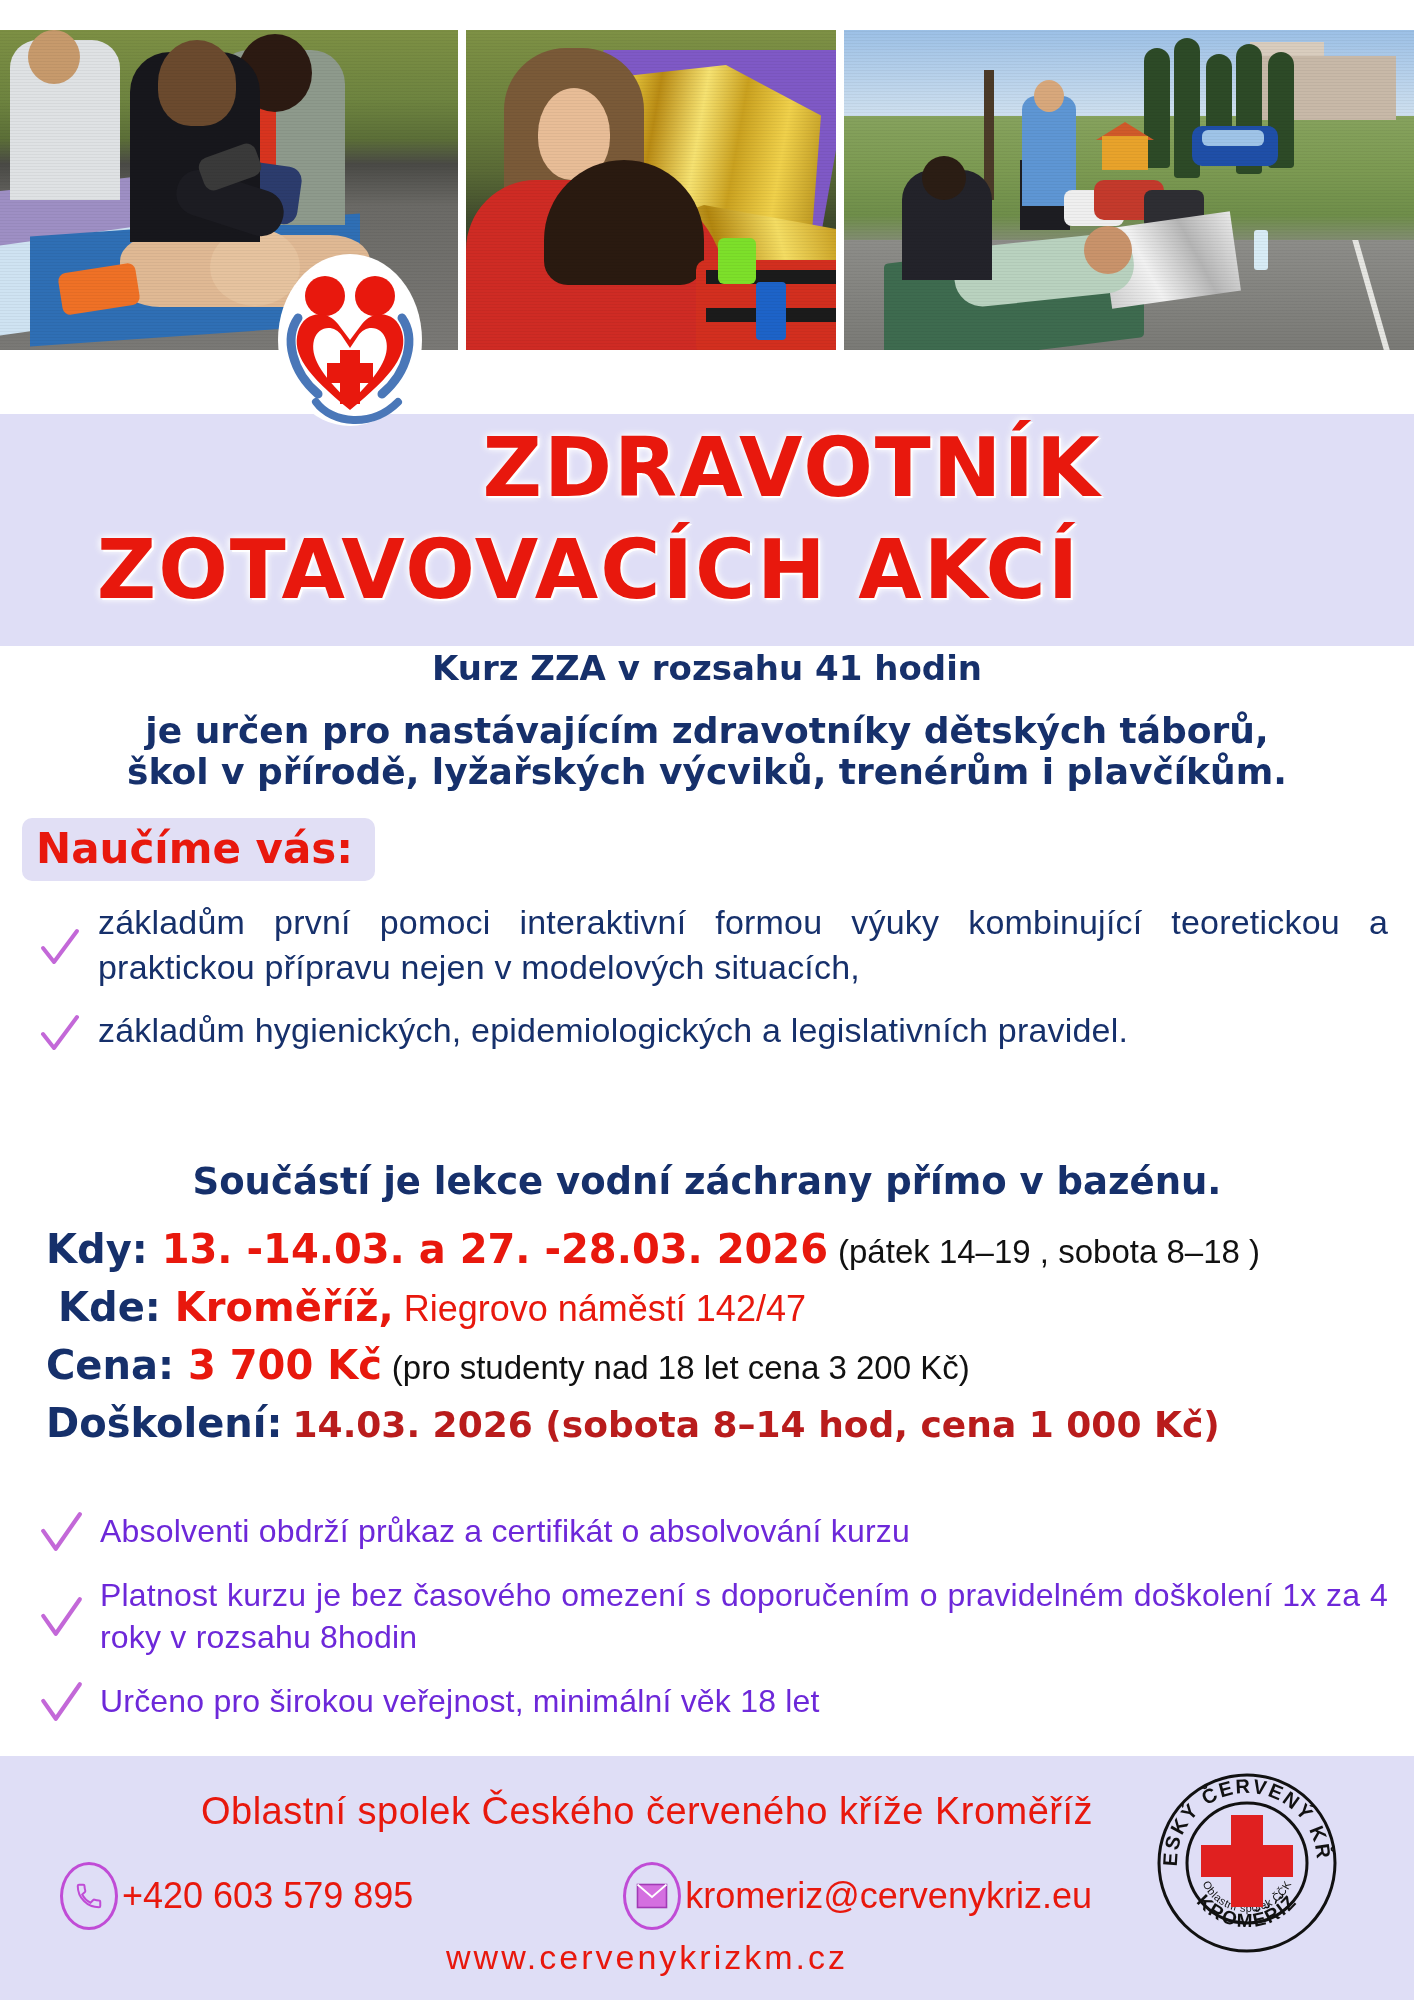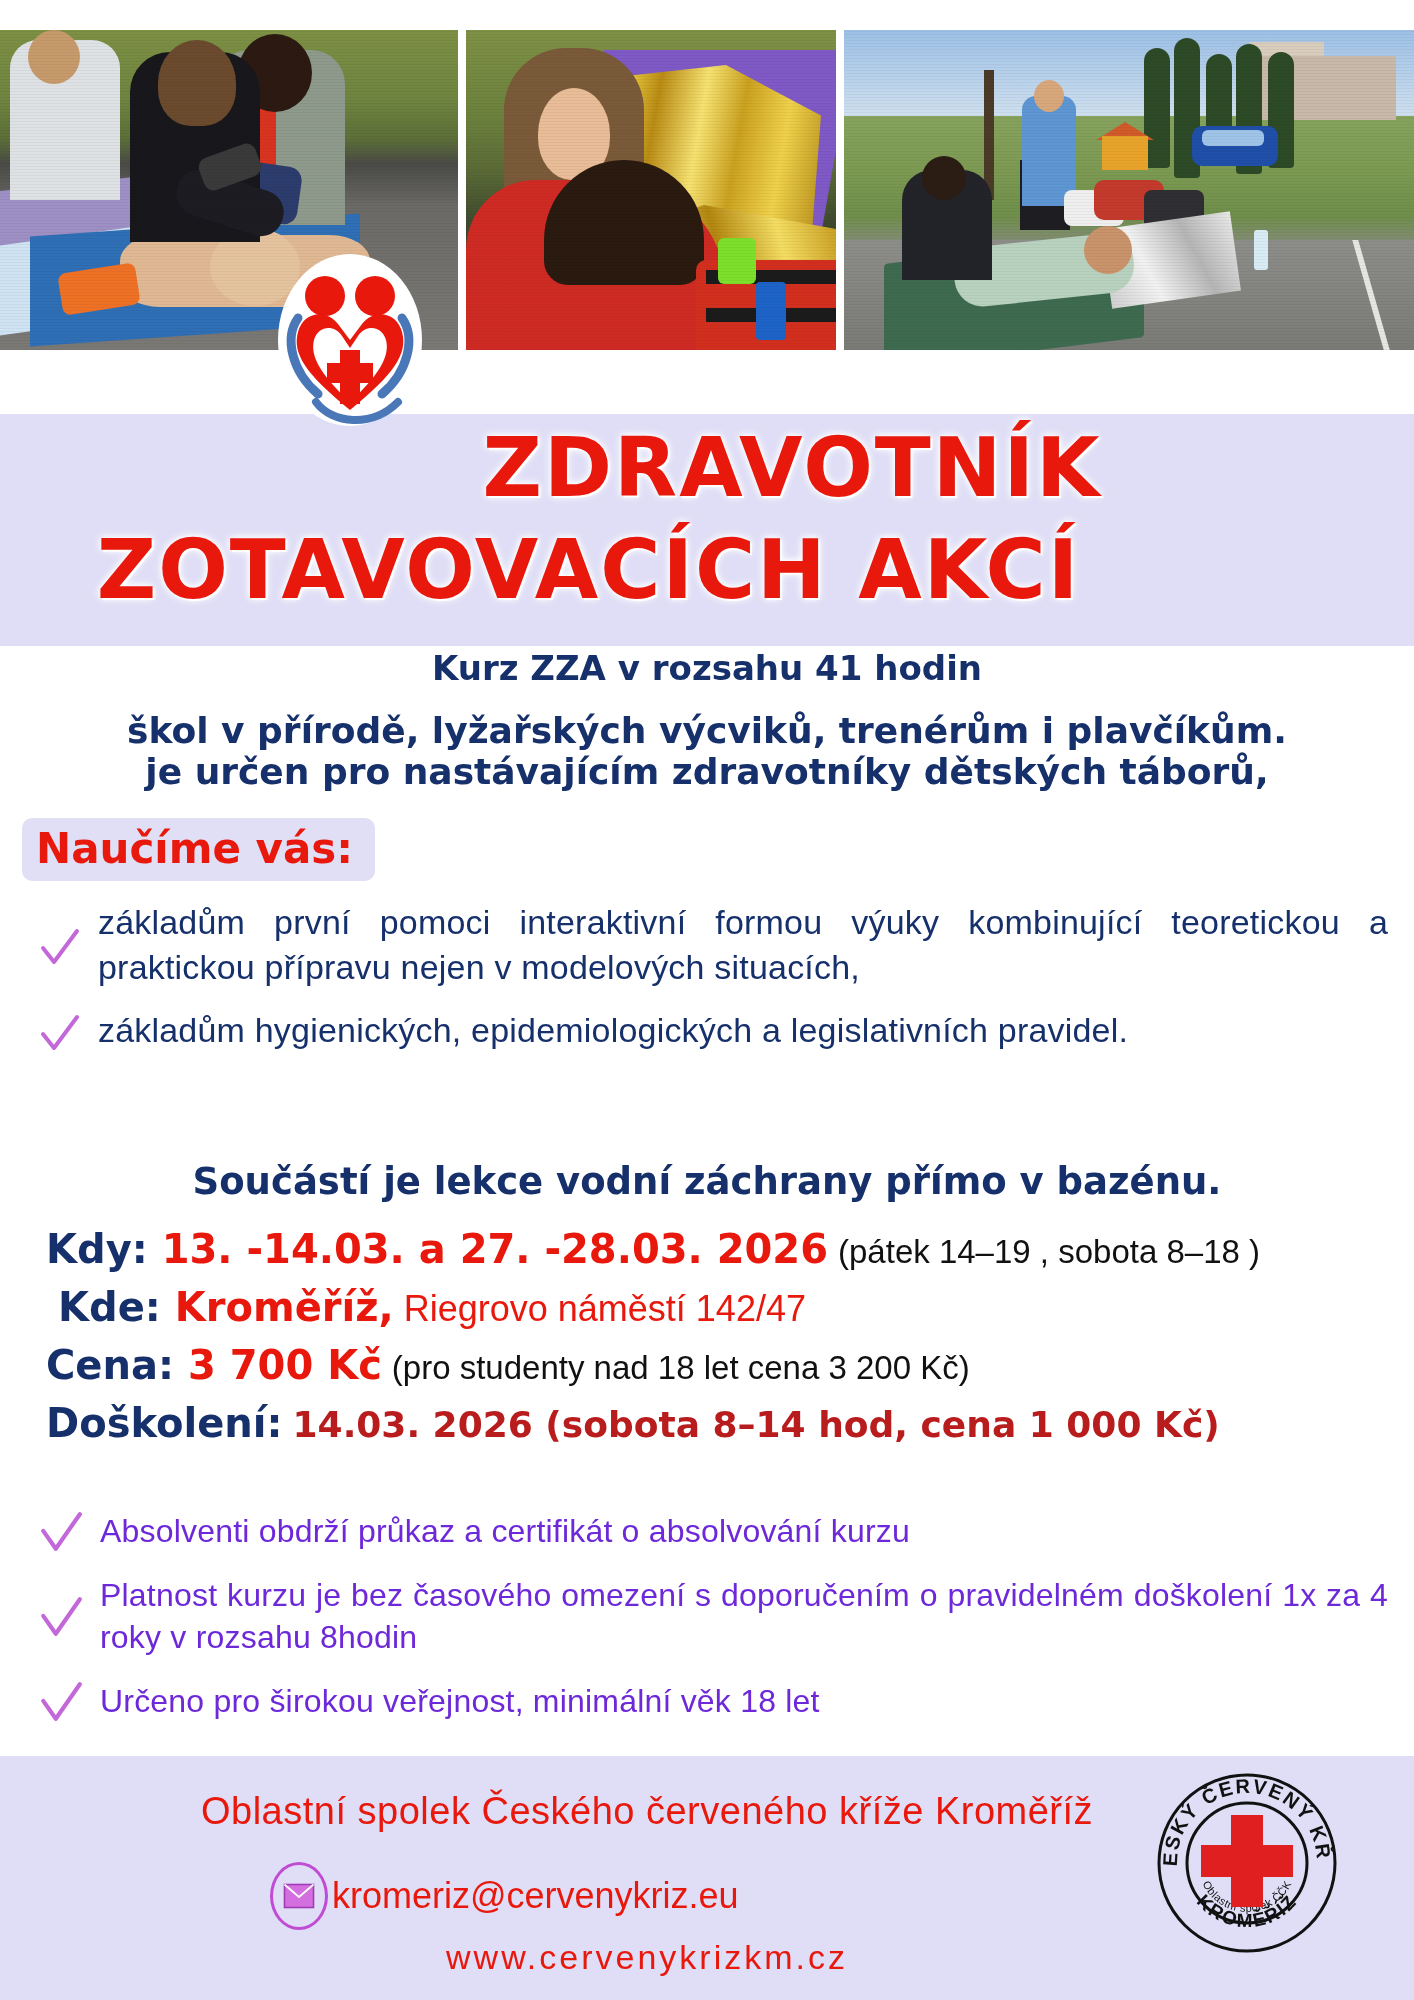--- a/index.html
+++ b/index.html
@@ -254,22 +254,22 @@
     </svg>
   </div>
 
   <div class="title-wrap">
     <div class="title1">ZDRAVOTNÍK</div>
     <div class="title2">ZOTAVOVACÍCH AKCÍ</div>
   </div>
 
   <div class="sub1">Kurz ZZA v rozsahu 41 hodin</div>
   <div class="sub2">
+    <div>je určen pro nastávajícím zdravotníky dětských táborů,</div>
     <div>škol v přírodě, lyžařských výcviků, trenérům i plavčíkům.</div>
-    <div>je určen pro nastávajícím zdravotníky dětských táborů,</div>
   </div>
 
   <div class="naucime">Naučíme vás:</div>
 
   <div class="list-a">
     <div class="row">
       <span class="chk">
         <svg width="44" height="44" viewBox="0 0 44 44">
             <path d="M5 22 L16 36 L39 5" stroke="#c368d8" stroke-width="4" fill="none" stroke-linecap="round" stroke-linejoin="round"></path>
           </svg>
@@ -335,20 +335,28 @@
       </span>
       <span class="txt">Určeno pro širokou veřejnost, minimální věk 18 let</span>
     </div>
   </div>
 
   <div class="footer"></div>
 
   <div class="forg">Oblastní spolek Českého červeného kříže Kroměříž</div>
 
   <div class="fcontact">
+    <div class="cItem">
+      <span class="oval">
+        <svg width="30" height="30" viewBox="0 0 24 24">
+            <path d="M6.6 10.8c1.4 2.8 3.8 5.2 6.6 6.6l2.2-2.2c.3-.3.7-.4 1-.2 1.1.4 2.3.6 3.6.6.6 0 1 .4 1 1V20c0 .6-.4 1-1 1C10.6 21 3 13.4 3 4c0-.6.4-1 1-1h3.4c.6 0 1 .4 1 1 0 1.2.2 2.4.6 3.6.1.4 0 .8-.2 1.1l-2.2 2.1z" fill="none" stroke="#c04cd6" stroke-width="1.6"></path>
+          </svg>
+      </span>
+      <span>+420 603 579 895</span>
+    </div>
     <div class="cItem mail">
       <span class="oval">
         <svg width="32" height="26" viewBox="0 0 32 26">
             <rect x="1.5" y="1.5" width="29" height="23" fill="#d46fe0" stroke="#a13ab5" stroke-width="1.6"></rect>
             <path d="M1.5 1.5 L16 14 L30.5 1.5" fill="none" stroke="#ffffff" stroke-width="1.8"></path>
           </svg>
       </span>
       <span>kromeriz@cervenykriz.eu</span>
     </div>
   </div>

